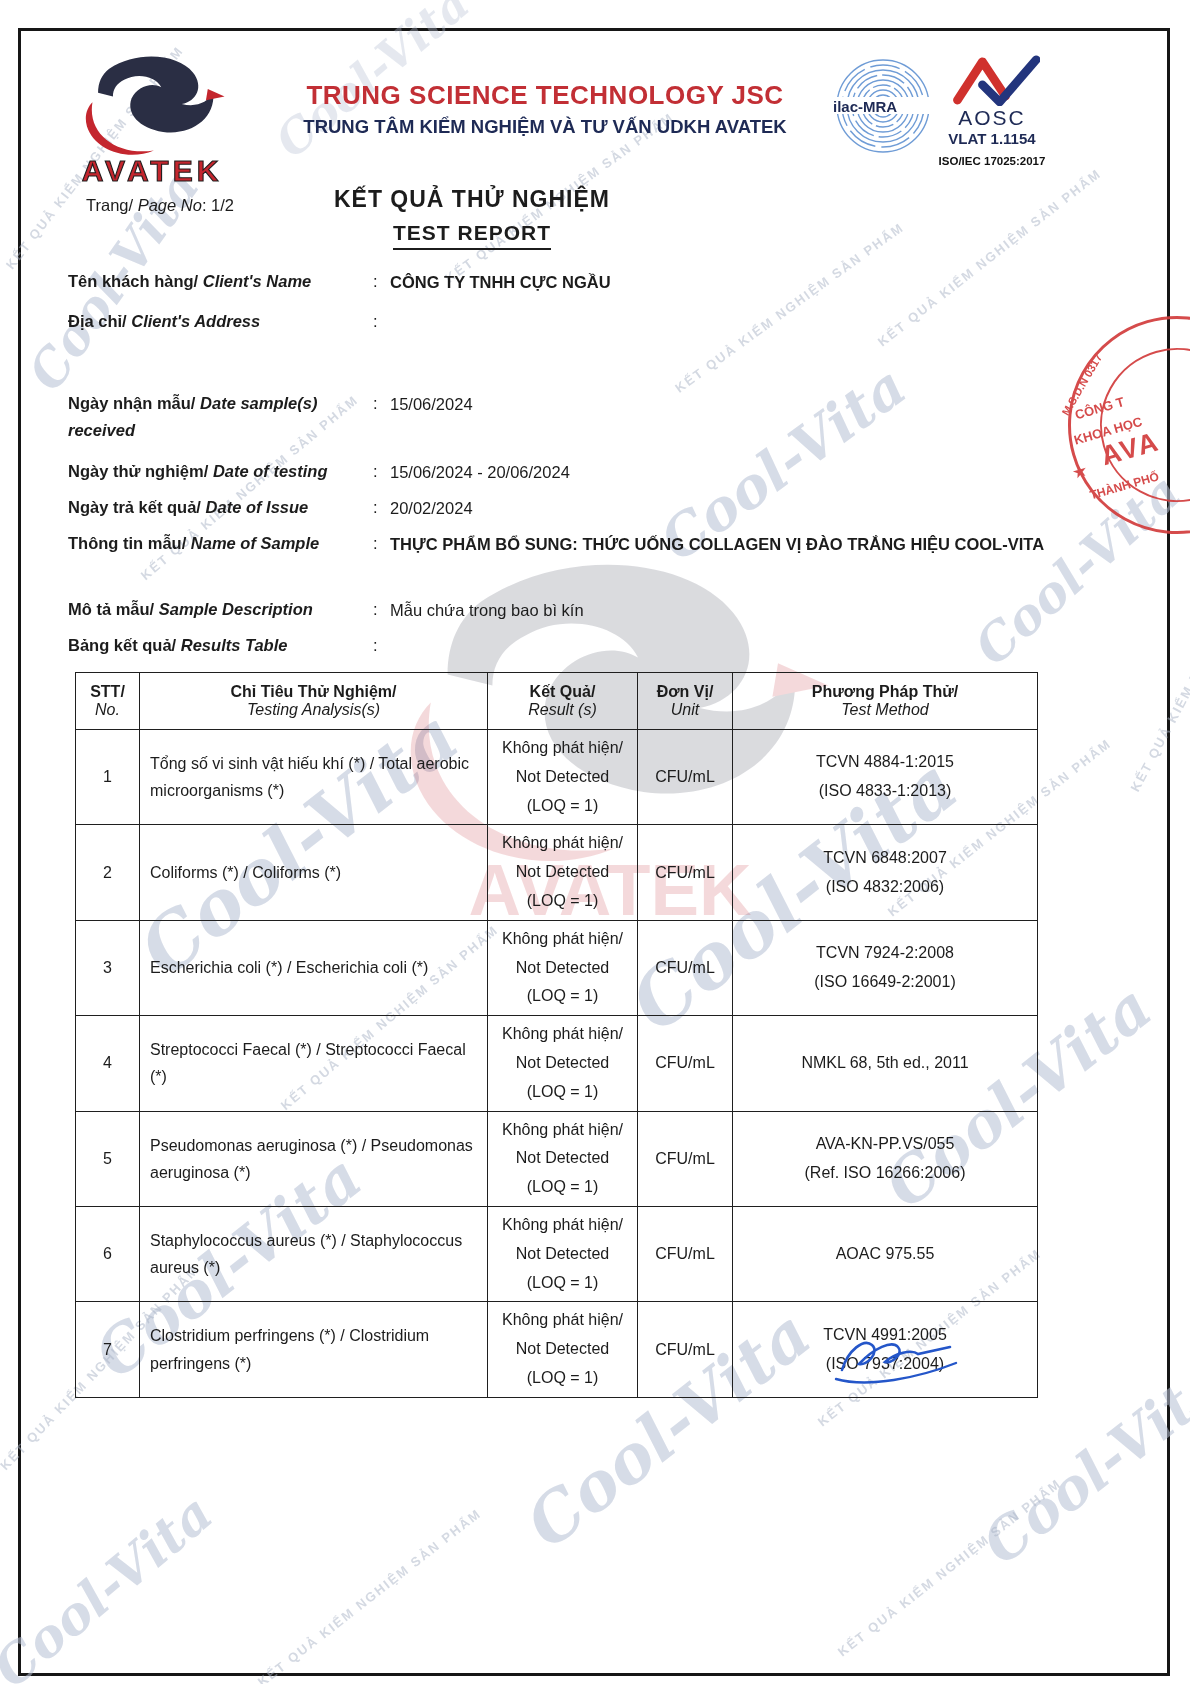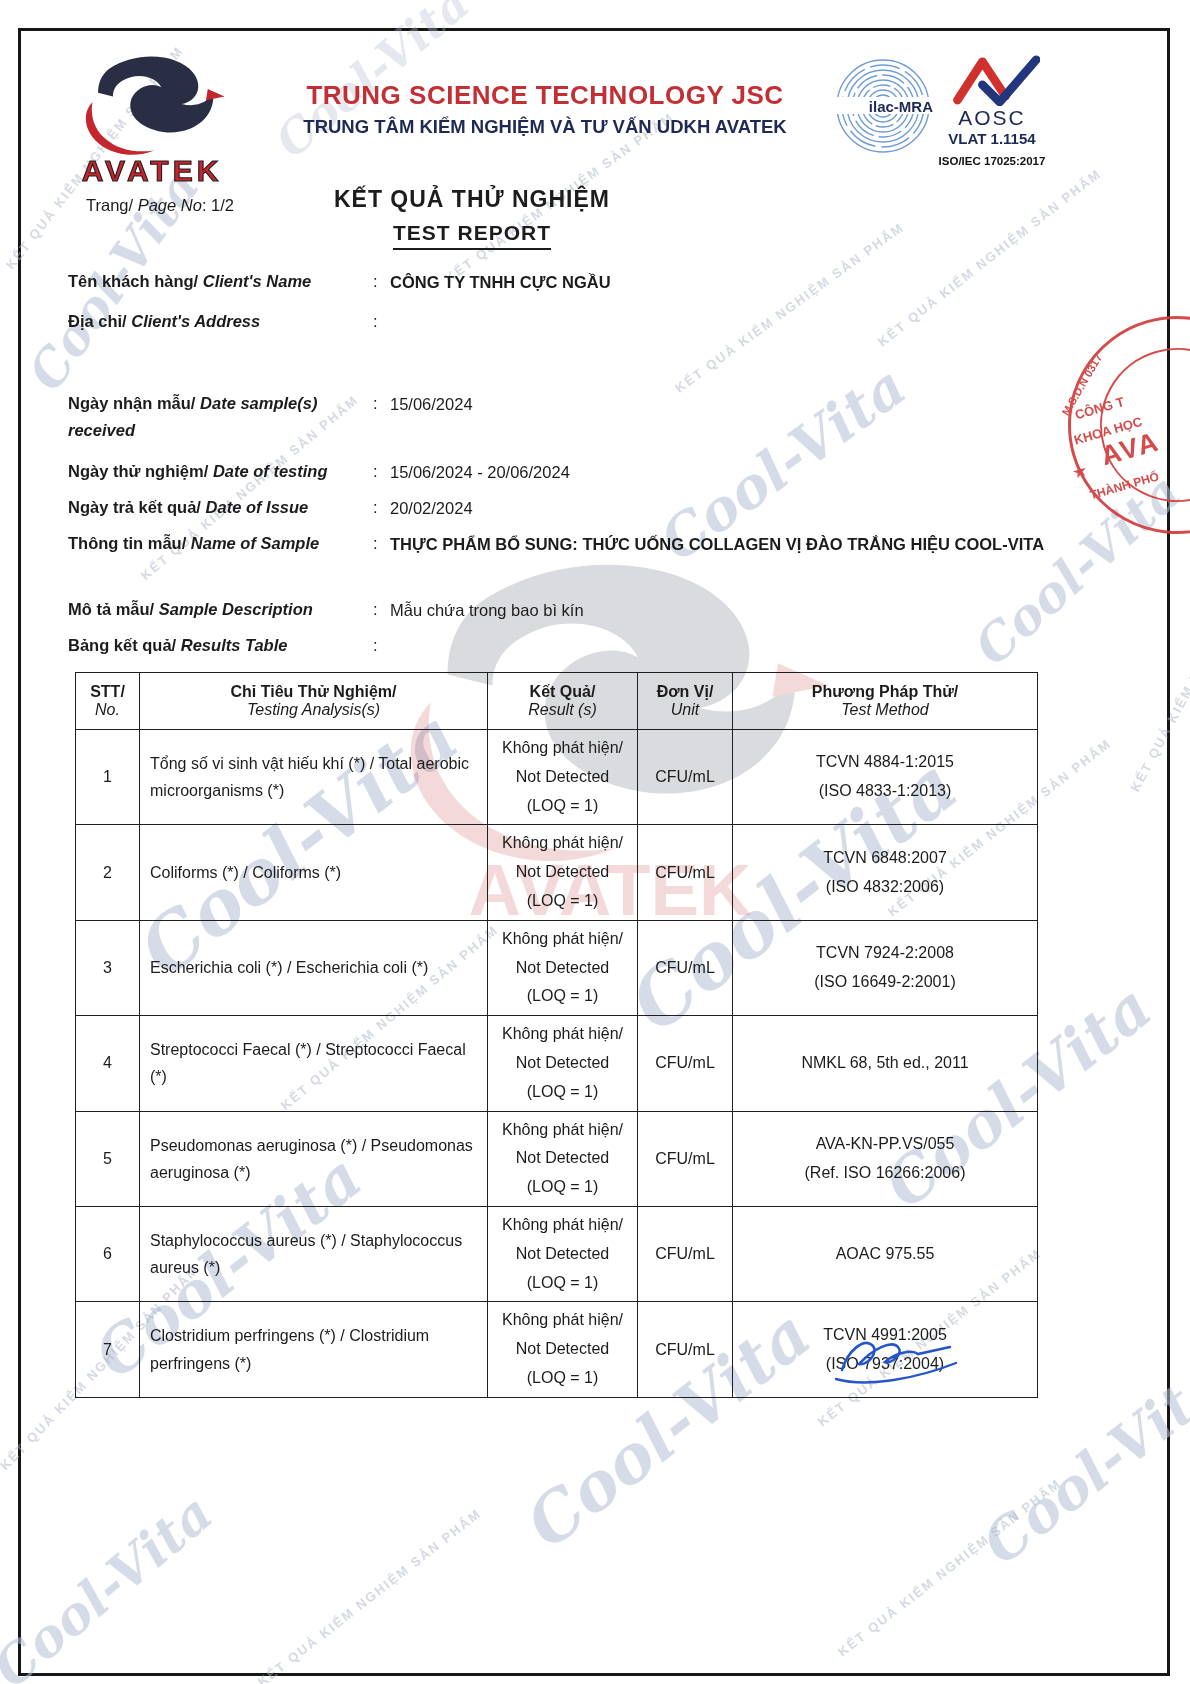--- a/index.html
+++ b/index.html
@@ -18,21 +18,21 @@
   .logo-word{margin-top:-6px;text-align:center;color:#c4262e;font-weight:bold;font-size:30px;
              letter-spacing:4px;-webkit-text-stroke:1.1px #1c1c1c;}
   .page-no{position:absolute;left:86px;top:196px;font-size:16.5px;z-index:3;}
   .page-no .it{font-style:italic;}
   .company{position:absolute;left:270px;top:80px;width:550px;text-align:center;font-size:26px;
            font-weight:bold;color:#c22f35;letter-spacing:.5px;z-index:3;}
   .center-name{position:absolute;left:250px;top:116px;width:590px;text-align:center;font-size:18.5px;
            font-weight:bold;color:#1e2a55;z-index:3;}
   .cert-ilac{position:absolute;left:833px;top:56px;width:100px;height:100px;z-index:3;}
   .cert-ilac .band{position:absolute;left:0;top:41px;width:100px;height:17px;background:#fff;}
-  .cert-ilac .txt{position:absolute;left:0;top:42px;width:100px;text-align:right;font-size:15px;
+  .cert-ilac .txt{position:absolute;left:0;top:42px;width:100px;text-align:left;font-size:15px;
            font-weight:bold;color:#1e2a55;}
   .cert-aosc{position:absolute;left:936px;top:52px;width:112px;text-align:center;z-index:3;}
   .aosc-name{font-size:21px;font-weight:normal;color:#1e2a55;letter-spacing:2px;margin-top:0;}
   .aosc-vlat{font-size:15px;font-weight:bold;color:#1e2a55;}
   .aosc-iso{font-size:11.5px;font-weight:bold;color:#111;margin-top:8px;}
 
   .title-vi{position:absolute;left:222px;top:186px;width:500px;text-align:center;font-size:23px;
             font-weight:bold;letter-spacing:1px;z-index:3;}
   .title-en{position:absolute;left:222px;top:221px;width:500px;text-align:center;z-index:3;}
   .title-en span{display:inline-block;font-size:21px;font-weight:bold;

